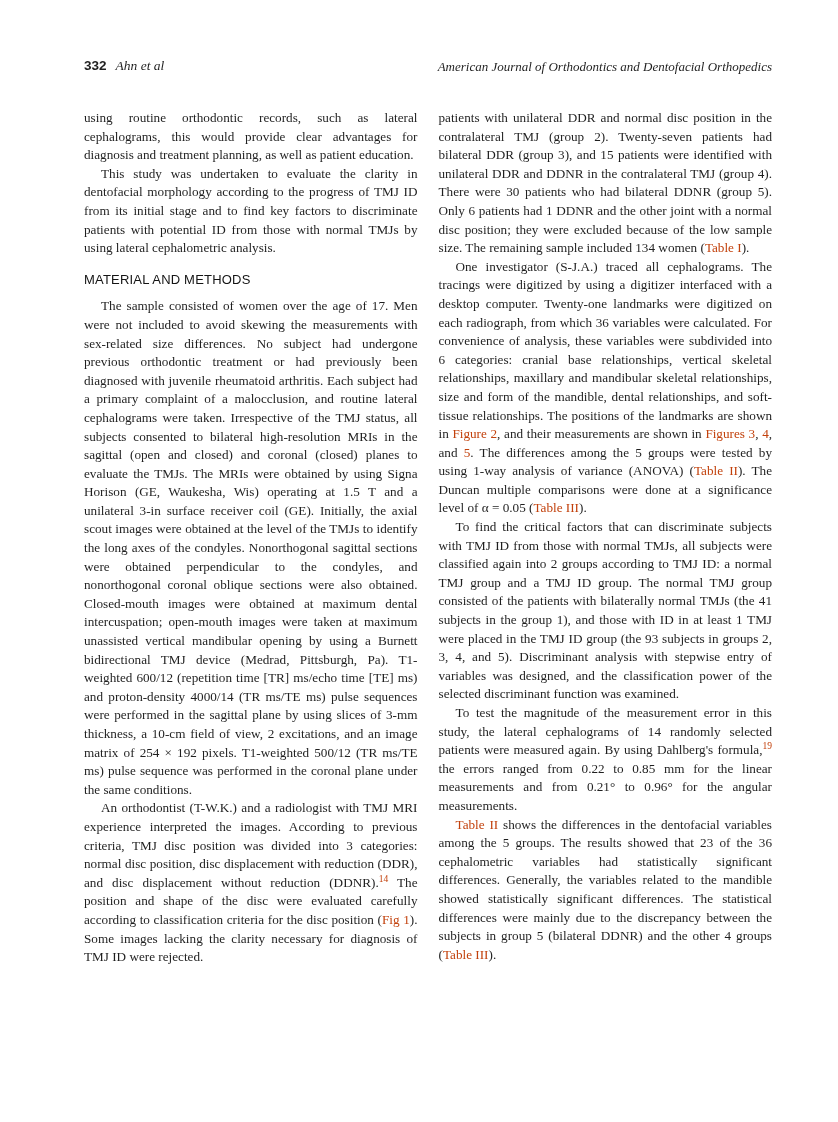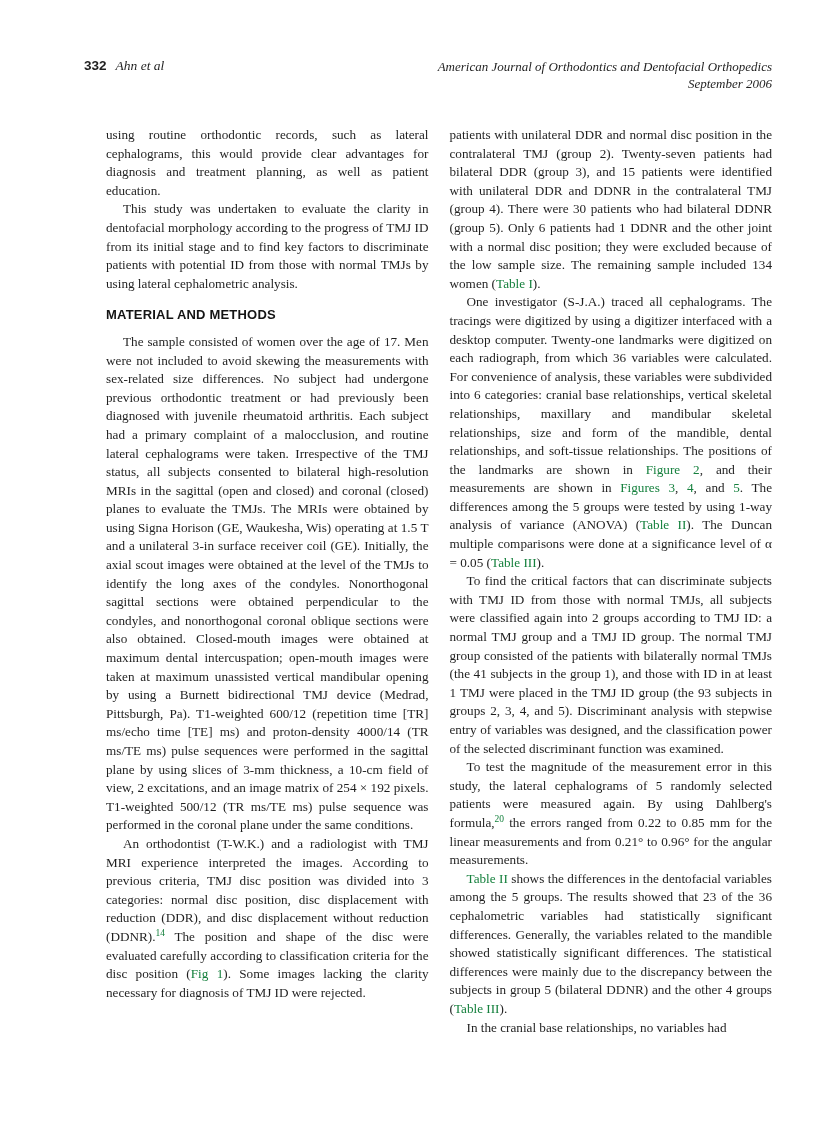--- a/index.html
+++ b/index.html
@@ -33,72 +33,69 @@
   .rh-right {
     text-align: right;
     font-style: italic;
     font-size: 13px;
     line-height: 17px;
   }
   
   .columns {
     display: flex;
     gap: 21px;
-    margin-left: 22px;
   }
   .col {
     width: 334px;
     text-align: justify;
     font-size: 13.2px;
     line-height: 18.6px;
   }
   .col p { margin: 0; }
   .col p.indent { text-indent: 17px; }
   .col h2 {
     font-family: "Liberation Sans", sans-serif;
-    font-weight: bold;
+    font-weight: normal;
     font-size: 13px;
     letter-spacing: 0.2px;
     margin: 13px 0 8px 0;
     text-align: left;
     color: #141414;
   }
   .col a {
-    color: #15803d;
+    color: #c2410c;
     text-decoration: none;
     cursor: pointer;
   }
   sup { font-size: 9.5px; line-height: 0; }
 </style>
 </head>
 <body>
 
 <div class="page">
 
   <div class="running-header">
     <div class="rh-left">
       <span class="rh-pagenum">332</span><span class="rh-authors">Ahn et al</span>
     </div>
     <div class="rh-right">
       <div>American Journal of Orthodontics and Dentofacial Orthopedics</div>
-      <div>September 2006</div>
     </div>
   </div>
 
   <div class="columns">
     <div class="col" id="col-left">
         <p><span>using routine orthodontic records, such as lateral cephalograms, this would provide clear advantages for diagnosis and treatment planning, as well as patient education.</span></p>
         <p class="indent"><span>This study was undertaken to evaluate the clarity in dentofacial morphology according to the progress of TMJ ID from its initial stage and to find key factors to discriminate patients with potential ID from those with normal TMJs by using lateral cephalometric analysis.</span></p>
         <h2>MATERIAL AND METHODS</h2>
         <p class="indent"><span>The sample consisted of women over the age of 17. Men were not included to avoid skewing the measurements with sex-related size differences. No subject had undergone previous orthodontic treatment or had previously been diagnosed with juvenile rheumatoid arthritis. Each subject had a primary complaint of a malocclusion, and routine lateral cephalograms were taken. Irrespective of the TMJ status, all subjects consented to bilateral high-resolution MRIs in the sagittal (open and closed) and coronal (closed) planes to evaluate the TMJs. The MRIs were obtained by using Signa Horison (GE, Waukesha, Wis) operating at 1.5 T and a unilateral 3-in surface receiver coil (GE). Initially, the axial scout images were obtained at the level of the TMJs to identify the long axes of the condyles. Nonorthogonal sagittal sections were obtained perpendicular to the condyles, and nonorthogonal coronal oblique sections were also obtained. Closed-mouth images were obtained at maximum dental intercuspation; open-mouth images were taken at maximum unassisted vertical mandibular opening by using a Burnett bidirectional TMJ device (Medrad, Pittsburgh, Pa). T1-weighted 600/12 (repetition time [TR] ms/echo time [TE] ms) and proton-density 4000/14 (TR ms/TE ms) pulse sequences were performed in the sagittal plane by using slices of 3-mm thickness, a 10-cm field of view, 2 excitations, and an image matrix of 254 × 192 pixels. T1-weighted 500/12 (TR ms/TE ms) pulse sequence was performed in the coronal plane under the same conditions.</span></p>
         <p class="indent"><span>An orthodontist (T-W.K.) and a radiologist with TMJ MRI experience interpreted the images. According to previous criteria, TMJ disc position was divided into 3 categories: normal disc position, disc displacement with reduction (DDR), and disc displacement without reduction (DDNR).</span><a href="#"><sup>14</sup></a><span> The position and shape of the disc were evaluated carefully according to classification criteria for the disc position (</span><a href="#">Fig 1</a><span>). Some images lacking the clarity necessary for diagnosis of TMJ ID were rejected.</span></p>
       </div>
     <div class="col" id="col-right">
         <p><span>patients with unilateral DDR and normal disc position in the contralateral TMJ (group 2). Twenty-seven patients had bilateral DDR (group 3), and 15 patients were identified with unilateral DDR and DDNR in the contralateral TMJ (group 4). There were 30 patients who had bilateral DDNR (group 5). Only 6 patients had 1 DDNR and the other joint with a normal disc position; they were excluded because of the low sample size. The remaining sample included 134 women (</span><a href="#">Table I</a><span>).</span></p>
         <p class="indent"><span>One investigator (S-J.A.) traced all cephalograms. The tracings were digitized by using a digitizer interfaced with a desktop computer. Twenty-one landmarks were digitized on each radiograph, from which 36 variables were calculated. For convenience of analysis, these variables were subdivided into 6 categories: cranial base relationships, vertical skeletal relationships, maxillary and mandibular skeletal relationships, size and form of the mandible, dental relationships, and soft-tissue relationships. The positions of the landmarks are shown in </span><a href="#">Figure 2</a><span>, and their measurements are shown in </span><a href="#">Figures 3</a><span>, </span><a href="#">4</a><span>, and </span><a href="#">5</a><span>. The differences among the 5 groups were tested by using 1-way analysis of variance (ANOVA) (</span><a href="#">Table II</a><span>). The Duncan multiple comparisons were done at a significance level of α = 0.05 (</span><a href="#">Table III</a><span>).</span></p>
         <p class="indent"><span>To find the critical factors that can discriminate subjects with TMJ ID from those with normal TMJs, all subjects were classified again into 2 groups according to TMJ ID: a normal TMJ group and a TMJ ID group. The normal TMJ group consisted of the patients with bilaterally normal TMJs (the 41 subjects in the group 1), and those with ID in at least 1 TMJ were placed in the TMJ ID group (the 93 subjects in groups 2, 3, 4, and 5). Discriminant analysis with stepwise entry of variables was designed, and the classification power of the selected discriminant function was examined.</span></p>
-        <p class="indent"><span>To test the magnitude of the measurement error in this study, the lateral cephalograms of 5 randomly selected patients were measured again. By using Dahlberg's formula,</span><a href="#"><sup>20</sup></a><span> the errors ranged from 0.22 to 0.85 mm for the linear measurements and from 0.21° to 0.96° for the angular measurements.</span></p>
+        <p class="indent"><span>To test the magnitude of the measurement error in this study, the lateral cephalograms of 14 randomly selected patients were measured again. By using Dahlberg's formula,</span><a href="#"><sup>19</sup></a><span> the errors ranged from 0.22 to 0.85 mm for the linear measurements and from 0.21° to 0.96° for the angular measurements.</span></p>
         <p class="indent"><a href="#">Table II</a><span> shows the differences in the dentofacial variables among the 5 groups. The results showed that 23 of the 36 cephalometric variables had statistically significant differences. Generally, the variables related to the mandible showed statistically significant differences. The statistical differences were mainly due to the discrepancy between the subjects in group 5 (bilateral DDNR) and the other 4 groups (</span><a href="#">Table III</a><span>).</span></p>
-        <p class="indent"><span>In the cranial base relationships, no variables had</span></p>
       </div>
   </div>
 
 </div>
 
 </body></html>

